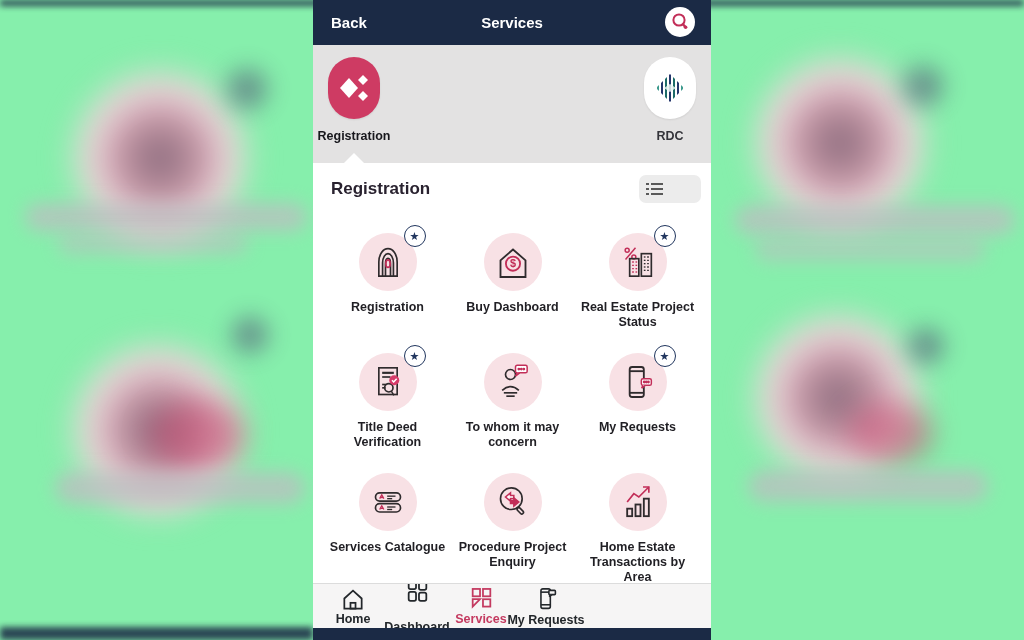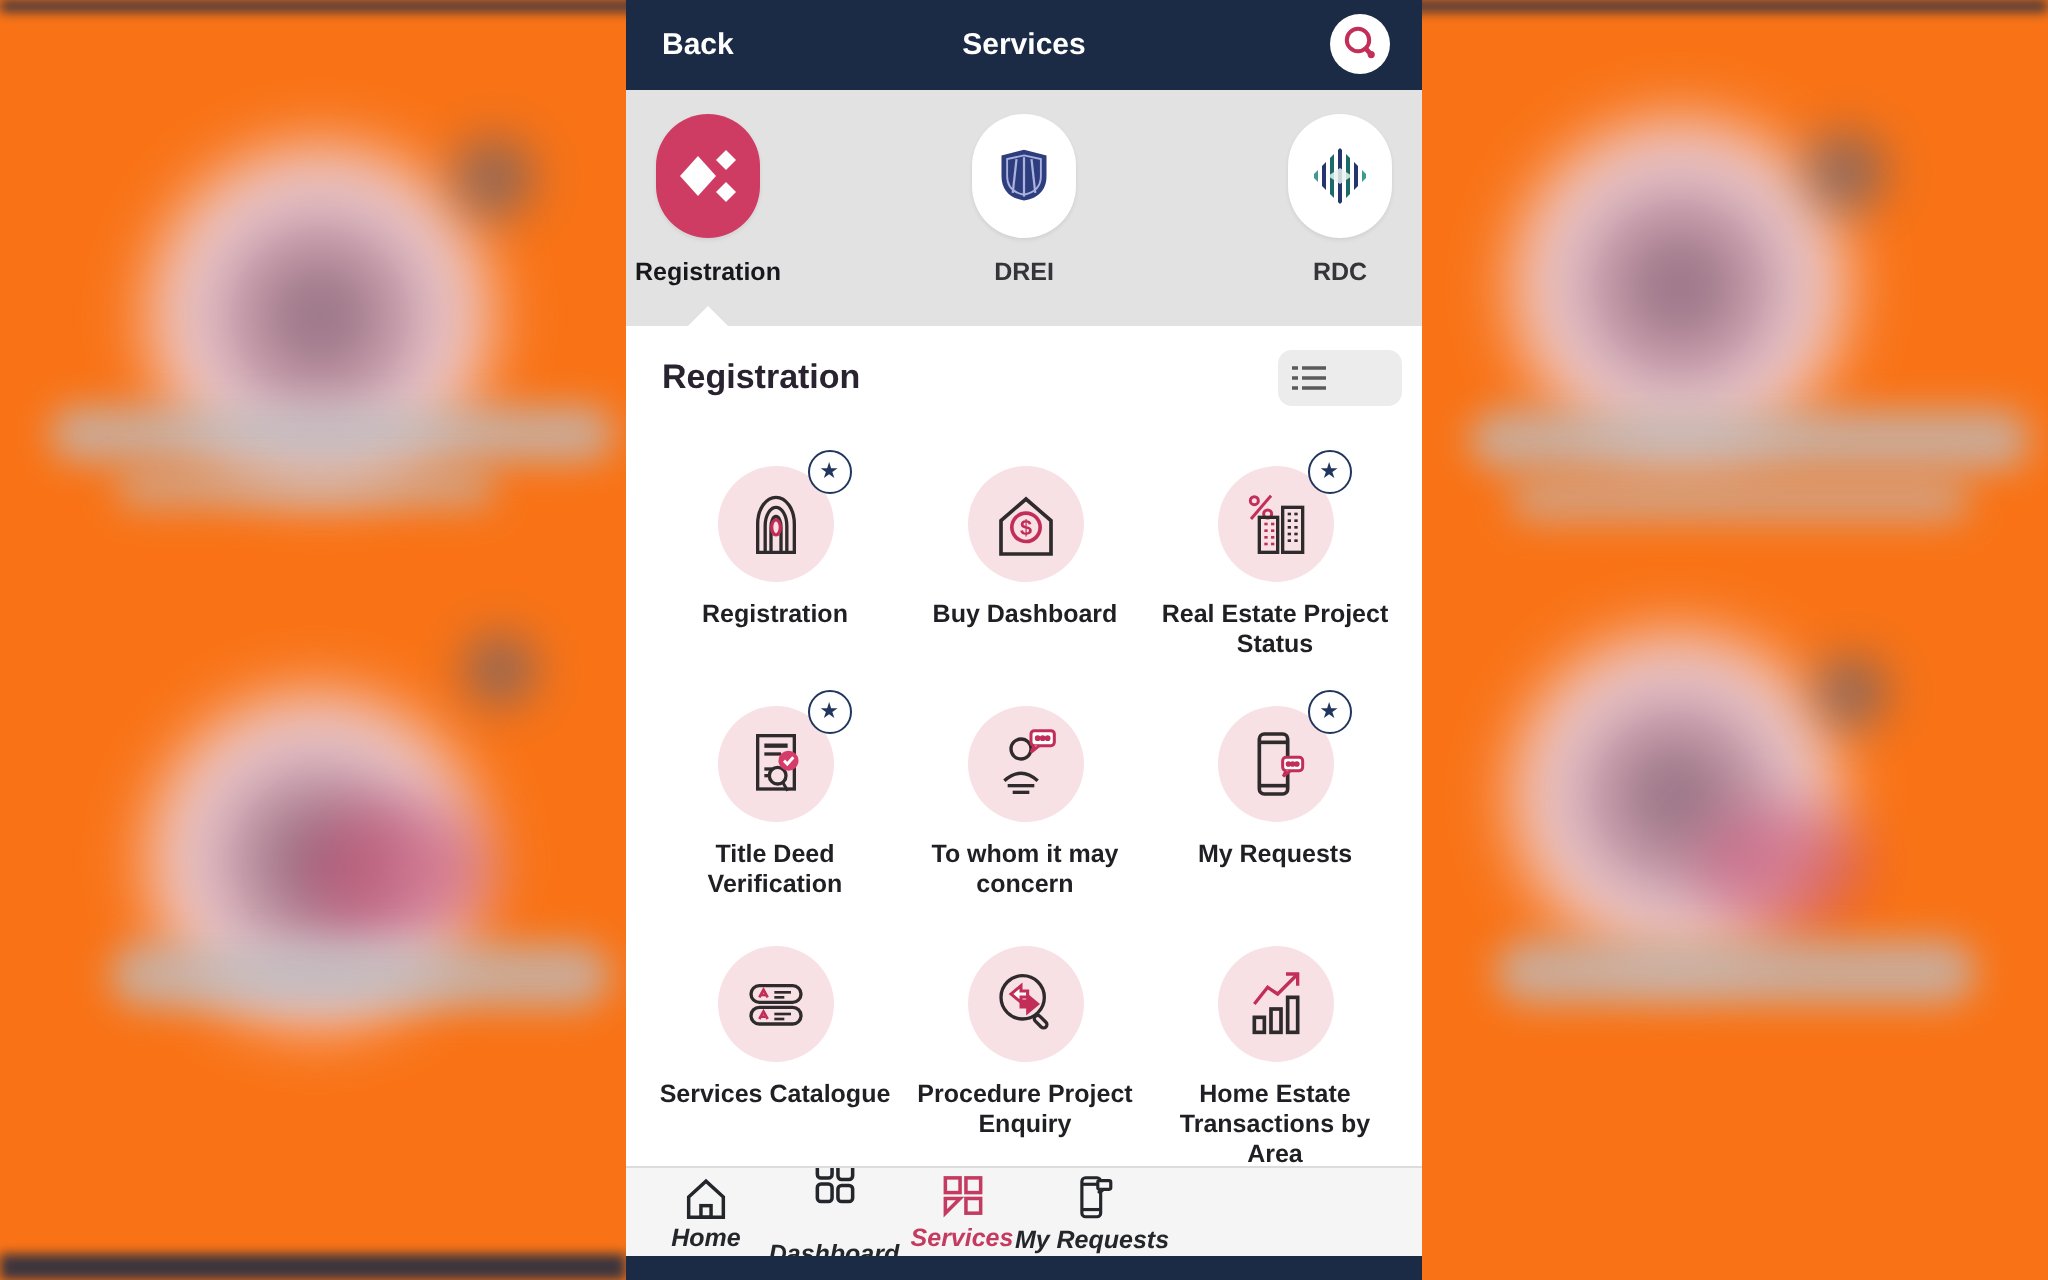--- a/index.html
+++ b/index.html
@@ -1,17 +1,17 @@
 <!DOCTYPE html>
 <html><head>
 <meta charset="utf-8">
 <style>
   html,body{margin:0;padding:0;background:#ffffff;}
   .stage{position:relative;width:1024px;height:640px;overflow:hidden;
-         background:#f97316;font-family:"Liberation Sans",sans-serif;}
+         background:#86efac;font-family:"Liberation Sans",sans-serif;}
 
   
   .bg{position:absolute;inset:0;}
   .blob{position:absolute;filter:blur(14px);}
   .blob.circ{border-radius:50%;}
   .blob.bar{border-radius:16px;background:#bdbdc1;opacity:.75;filter:blur(9px);}
   .blob.badge{border-radius:50%;background:radial-gradient(closest-side,#55607a,rgba(85,96,122,0));opacity:.8;filter:blur(10px);}
   .pinkcirc{background:radial-gradient(closest-side,#87687a 0%,#c497a5 42%,#f0d6dd 72%,rgba(253,252,252,0) 100%);}
   .crimsonpatch{border-radius:50%;background:#c4476e;opacity:.55;filter:blur(14px);}
   .navybar{background:#1b2a45;filter:blur(3px);opacity:.85;}
@@ -48,21 +48,21 @@
   .tile{display:flex;flex-direction:column;align-items:center;padding-top:8px;cursor:pointer;}
   .iconwrap{position:relative;width:58px;height:58px;}
   .pinkdisc{width:58px;height:58px;border-radius:50%;background:#f8e1e5;display:flex;align-items:center;justify-content:center;}
   .star{position:absolute;top:-8px;right:-9px;width:22px;height:22px;border-radius:50%;background:#fff;
         border:1.6px solid #21365e;box-sizing:border-box;display:flex;align-items:center;justify-content:center;
         font-size:11px;color:#21365e;line-height:1;}
   .tilelabel{margin-top:9px;font-size:12.5px;font-weight:bold;color:#201f24;text-align:center;line-height:15px;max-width:122px;}
 
   .bottomnav{position:absolute;left:0;top:583px;width:100%;height:45px;background:#f6f5f5;
         border-top:1px solid #dcdcdc;box-sizing:border-box;display:flex;align-items:center;
-        padding-left:16px;overflow:hidden;font-style:italic;}
+        padding-left:16px;overflow:hidden;}
   .navitem{display:flex;flex-direction:column;align-items:center;justify-content:center;flex:none;cursor:pointer;}
   .navitem .navlabel{font-size:12.5px;font-weight:bold;color:#23272b;white-space:nowrap;margin-top:1px;}
   .navitem.active .navlabel{color:#c43a60;}
   .navy-strip{position:absolute;left:0;top:628px;width:100%;height:12px;background:#1b2a45;}
   svg{display:block;}
 </style>
 </head>
 <body>
 
 <div class="stage">
@@ -109,32 +109,20 @@
     <div class="tabstrip">
       <div class="tab active">
         <div class="pill active">
           <svg width="32" height="32" viewBox="0 0 32 32">
             <polygon points="2,16 11,6 20,16 11,26" fill="#fff"></polygon>
             <polygon points="20,8 25,3 30,8 25,13" fill="#fff"></polygon>
             <polygon points="20,24 25,19 30,24 25,29" fill="#fff"></polygon>
           </svg>
         </div>
         <div class="tablabel">Registration</div>
-      </div>
-      <div class="tab">
-        <div class="pill">
-          <svg width="30" height="32" viewBox="0 0 32 32">
-            <path d="M16 2 L28 5 V16 c0 8-5 12-12 13 C9 28 4 24 4 16 V5 Z" fill="#2e3d7d"></path>
-            <path d="M16 5 L25 7 V16 c0 6-4 9-9 10 c-5-1-9-4-9-10 V7 Z" fill="none" stroke="#aab2dd" stroke-width="1"></path>
-            <line x1="12" y1="7" x2="10" y2="25" stroke="#aab2dd" stroke-width="1.2"></line>
-            <line x1="16" y1="6" x2="16" y2="27" stroke="#aab2dd" stroke-width="1.2"></line>
-            <line x1="20" y1="7" x2="22" y2="25" stroke="#aab2dd" stroke-width="1.2"></line>
-          </svg>
-        </div>
-        <div class="tablabel">DREI</div>
       </div>
       <div class="tab">
         <div class="pill">
           <svg width="32" height="32" viewBox="0 0 32 32">
             <defs>
                 <clipPath id="rdcclip">
                   <polygon points="16,2 30,16 16,30 2,16"></polygon>
                 </clipPath>
               </defs>
             <g clip-path="url(#rdcclip)">

